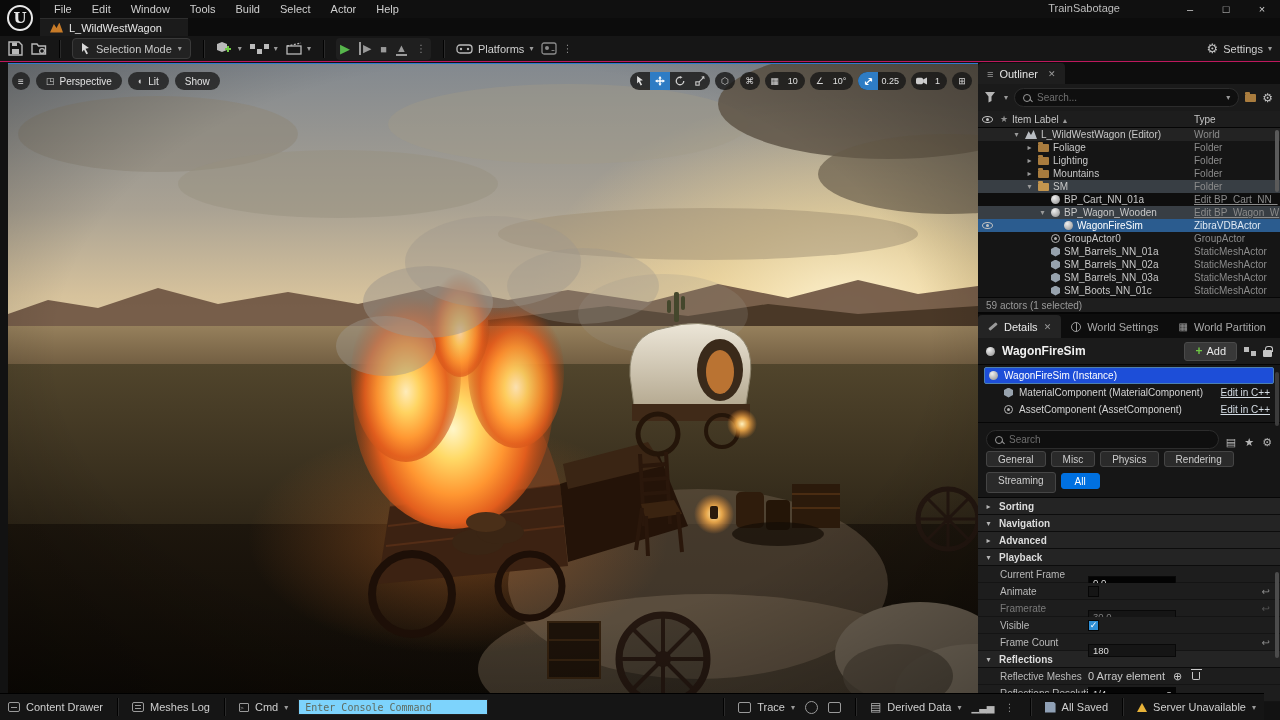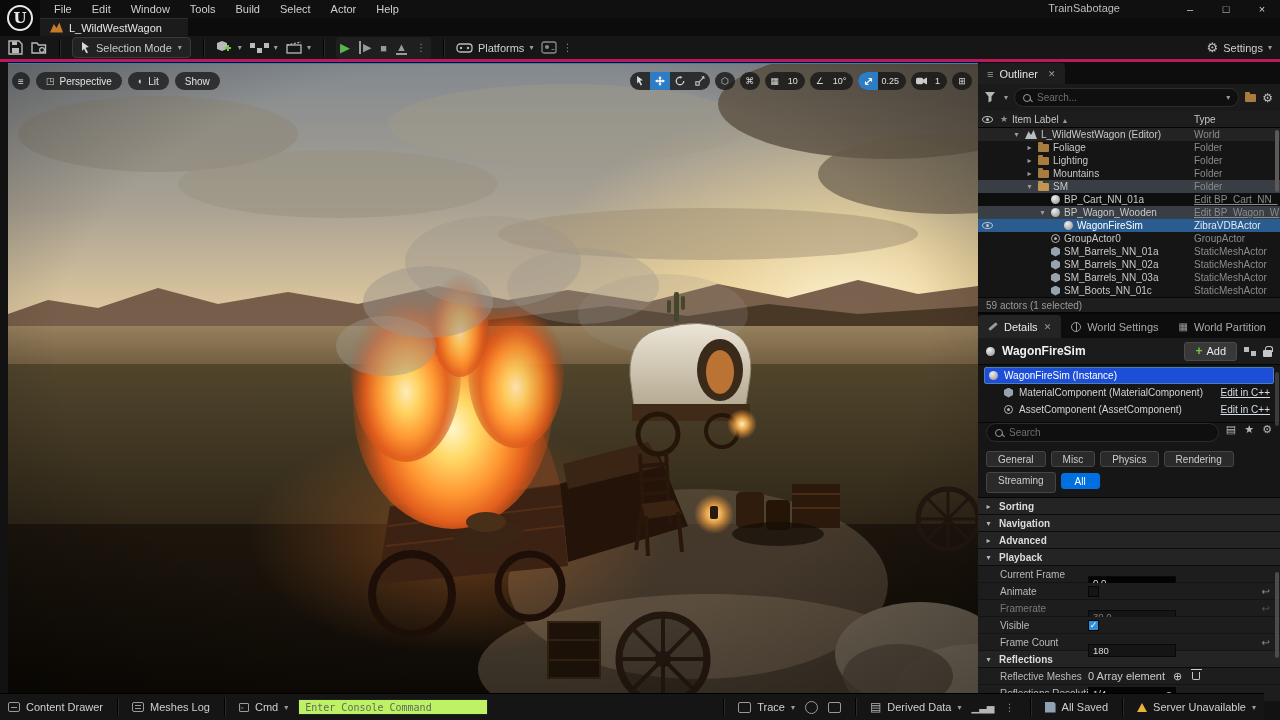--- a/index.html
+++ b/index.html
@@ -21,21 +21,21 @@
   .win-btn { width:36px; height:18px; display:flex; align-items:center; justify-content:center;
              color:#cfcfcf; font-size:11px; }
   .tabrow { position:absolute; left:40px; top:18px; right:0; height:18px; background:#0c0c0c; display:flex; }
   .level-tab { display:flex; align-items:center; gap:6px; padding:0 26px 0 10px; background:#1b1b1b;
                border-top:1px solid #2e2e2e; color:#e6e6e6; font-size:11px; }
   .lvl-icon { width:13px; height:10px; background:#c77b28;
               clip-path:polygon(0 100%, 30% 15%, 50% 55%, 72% 0, 100% 100%); }
 
   
   .toolbar { position:absolute; top:36px; left:0; right:0; height:26px; background:#161616;
-             border-bottom:3px solid #be185d; display:flex; align-items:center; padding:0 8px; gap:8px; }
+             border-bottom:1px solid #be185d; display:flex; align-items:center; padding:0 8px; gap:8px; }
   .tsep { width:1px; height:18px; background:#020202; box-shadow:1px 0 0 #2a2a2a; margin:0 4px; }
   .tbtn { display:flex; align-items:center; gap:5px; color:#cfcfcf; }
   .pill { display:flex; align-items:center; gap:6px; background:#222; border:1px solid #3a3a3a;
           border-radius:4px; height:21px; padding:0 8px; }
   .chev { color:#9a9a9a; font-size:8px; }
   .playgroup { display:flex; align-items:center; background:#1f1f1f; border-radius:4px; padding:0 4px; height:22px; gap:9px; }
   .play-ico { color:#57b64c; font-size:13px; }
   .grey-ico { color:#9a9a9a; font-size:11px; }
   .dots { color:#8a8a8a; letter-spacing:1px; font-size:10px; }
   .settings-right { margin-left:auto; display:flex; align-items:center; gap:5px; color:#cfcfcf; }
@@ -139,21 +139,21 @@
                   border:1.4px solid #c6c6c6; border-bottom:none; border-radius:3px 3px 0 0; }
   .bpnode { display:flex; gap:2px; }
   .bpnode i { width:5px; height:5px; background:#bbb; display:block; }
   .d-comps { padding:2px 6px 4px; border-bottom:1px solid #060606; }
   .comp-row { height:17px; display:flex; align-items:center; gap:6px; font-size:10px;
               color:#d2d2d2; padding:0 4px; border-radius:2px; }
   .comp-row.selected { background:#1d4ed8; border:1px solid #4d80af; color:#fff; }
   .comp-row .cl { flex:1; overflow:hidden; white-space:nowrap; }
   .comp-row .edit { color:#d5dde5; text-decoration:underline; }
   .comp-row.child { margin-left:16px; }
-  .d-search { height:26px; display:flex; align-items:flex-start; gap:7px; padding:0 8px; }
+  .d-search { height:26px; display:flex; align-items:flex-end; gap:7px; padding:0 8px; }
   .d-icons { display:flex; gap:8px; color:#b5b5b5; font-size:11px; align-items:center; }
   .chips { display:flex; gap:5px; padding:2px 8px; flex-wrap:wrap; }
   .chip { background:#2a2a2a; border:1px solid #454545; border-radius:3px; padding:1.5px 11px;
           font-size:10px; color:#cdcdcd; }
   .chip.all { background:#0070e0; border-color:#0070e0; color:#fff; padding:1.5px 13px; margin:1px 0 4px; }
   .sections { flex:1; overflow:hidden; border-top:1px solid #060606; margin-top:2px; }
   .sec-head { height:17px; background:#242424; display:flex; align-items:center; gap:6px;
               padding:0 6px; border-bottom:1px solid #0c0c0c; }
   .sec-head .arrow { color:#b5b5b5; }
   .sec-head .sl { font-weight:bold; font-size:10px; color:#dcdcdc; }
@@ -185,21 +185,21 @@
   .statusbar { position:absolute; left:0; right:16px; bottom:0; height:27px; background:#151515;
                border-top:1px solid #000; display:flex; align-items:center; padding:0 8px; gap:10px; }
   .sb-item { display:flex; align-items:center; gap:6px; color:#cfcfcf; font-size:11px; }
   .sb-ico { width:12px; height:10px; border:1px solid #9a9a9a; border-radius:2px; position:relative; }
   .sb-ico.drawer::after { content:""; position:absolute; left:2px; top:4px; width:6px; height:1px; background:#9a9a9a; }
   .sb-ico.log::after { content:""; position:absolute; left:2px; top:2px; width:6px; height:1px;
                        background:#9a9a9a; box-shadow:0 3px 0 #9a9a9a; }
   .cmdbox { width:10px; height:9px; border:1px solid #9a9a9a; border-radius:1px; color:#9a9a9a;
             font-size:6px; display:flex; align-items:center; justify-content:center;
             font-family:"DejaVu Sans Mono",monospace; }
-  .console { width:190px; height:16px; background:#bef264; border:1px solid #1f1f1f; display:flex; align-items:center; }
+  .console { width:190px; height:16px; background:#7dd3fc; border:1px solid #1f1f1f; display:flex; align-items:center; }
   .console input { width:100%; background:transparent; border:none; outline:none; color:#5f6b5f;
             font-family:"DejaVu Sans Mono",monospace; font-size:10px; padding:0 6px; }
   .console input::placeholder { color:#5f6b5f; }
   .sb-right { margin-left:auto; display:flex; align-items:center; gap:10px; }
   .warn-tri { width:0; height:0; border-left:5px solid transparent; border-right:5px solid transparent;
               border-bottom:9px solid #e8b339; position:relative; }
   .round-ico { width:13px; height:13px; border:1px solid #9a9a9a; border-radius:50%; }
   .sq-ico { width:13px; height:11px; border:1px solid #9a9a9a; border-radius:2px; }
   .stack { color:#b5b5b5; font-size:12px; }
   .savebox { width:11px; height:11px; background:#8fa0b5; clip-path:polygon(0 0,80% 0,100% 20%,100% 100%,0 100%); position:relative; }

